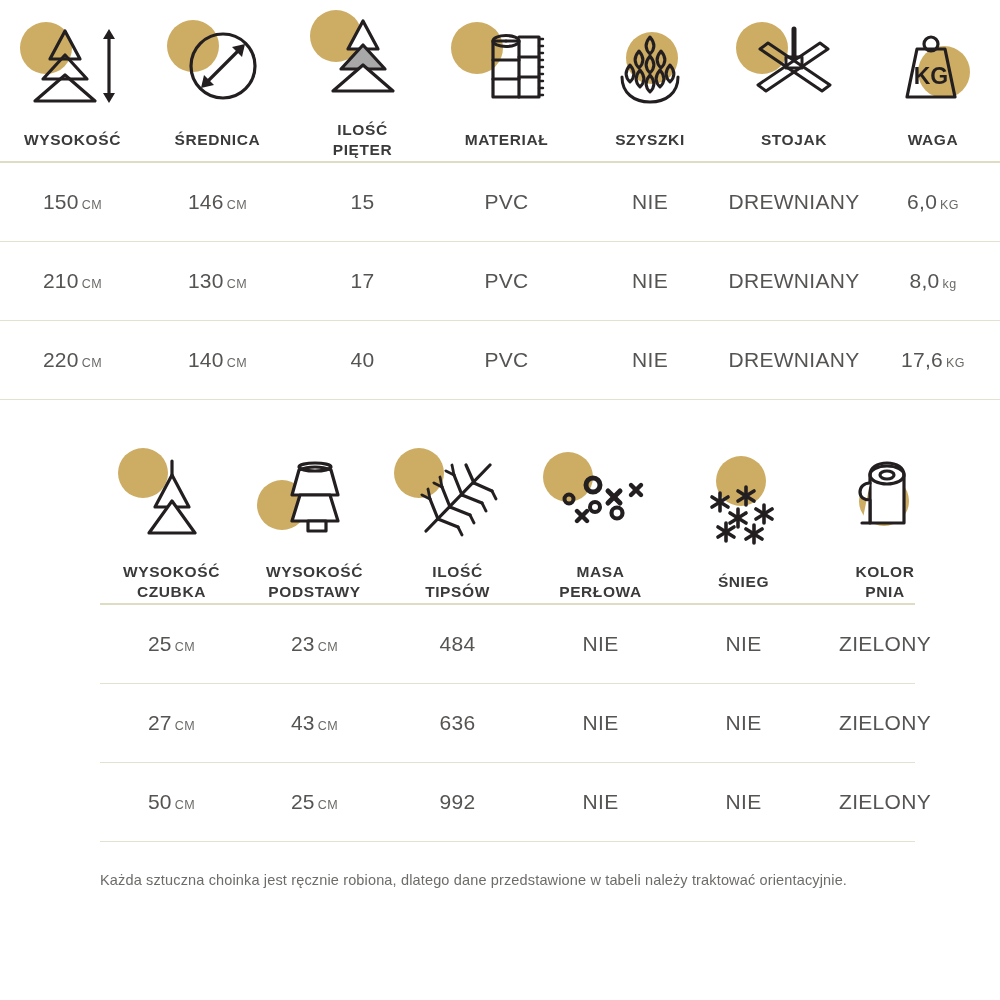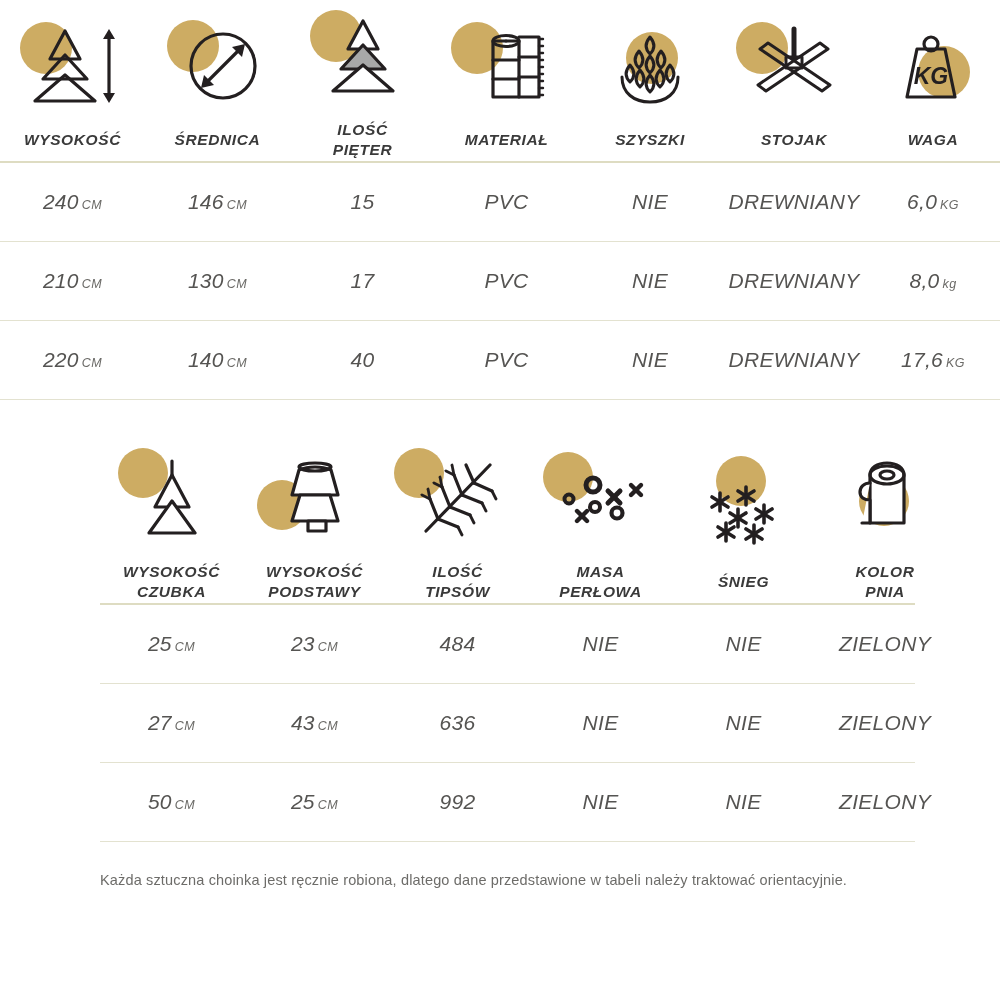--- a/index.html
+++ b/index.html
@@ -6,21 +6,21 @@
   body{
     width:1000px;height:1000px;background:#ffffff;
     font-family:"Liberation Sans",sans-serif;
     -webkit-font-smoothing:antialiased;
     overflow:hidden;
   }
   .page{position:relative;width:1000px;height:1000px;}
 
   
   .tbl{width:100%;border-collapse:collapse;table-layout:fixed;}
-  .tbl td{padding:0;text-align:center;vertical-align:middle;font-style:italic;}
+  .tbl td{padding:0;text-align:center;vertical-align:middle;}
 
   
   .hcell{height:150px;vertical-align:bottom;}
   .icon-wrap{
     position:relative;height:112px;
     display:flex;align-items:center;justify-content:center;
   }
   .blob{
     position:absolute;border-radius:50%;
     background:#cdac63;z-index:0;
@@ -215,21 +215,21 @@
         <col style="width:145px">
           <col style="width:145px">
           <col style="width:145px">
         <col style="width:143px">
           <col style="width:144px">
           <col style="width:144px">
           <col style="width:134px">
       </colgroup>
       <tbody>
           <tr>
-        <td class="dcell"><span>240</span><span class="unit">CM</span></td>
+        <td class="dcell"><span>150</span><span class="unit">CM</span></td>
         <td class="dcell"><span>146</span><span class="unit">CM</span></td>
         <td class="dcell"><span>15</span></td>
         <td class="dcell"><span>PVC</span></td>
         <td class="dcell"><span>NIE</span></td>
         <td class="dcell"><span>DREWNIANY</span></td>
         <td class="dcell"><span>6,0</span><span class="unit">KG</span></td>
       </tr>
     </tbody>
       </table>
     <div class="rule-full"></div>

